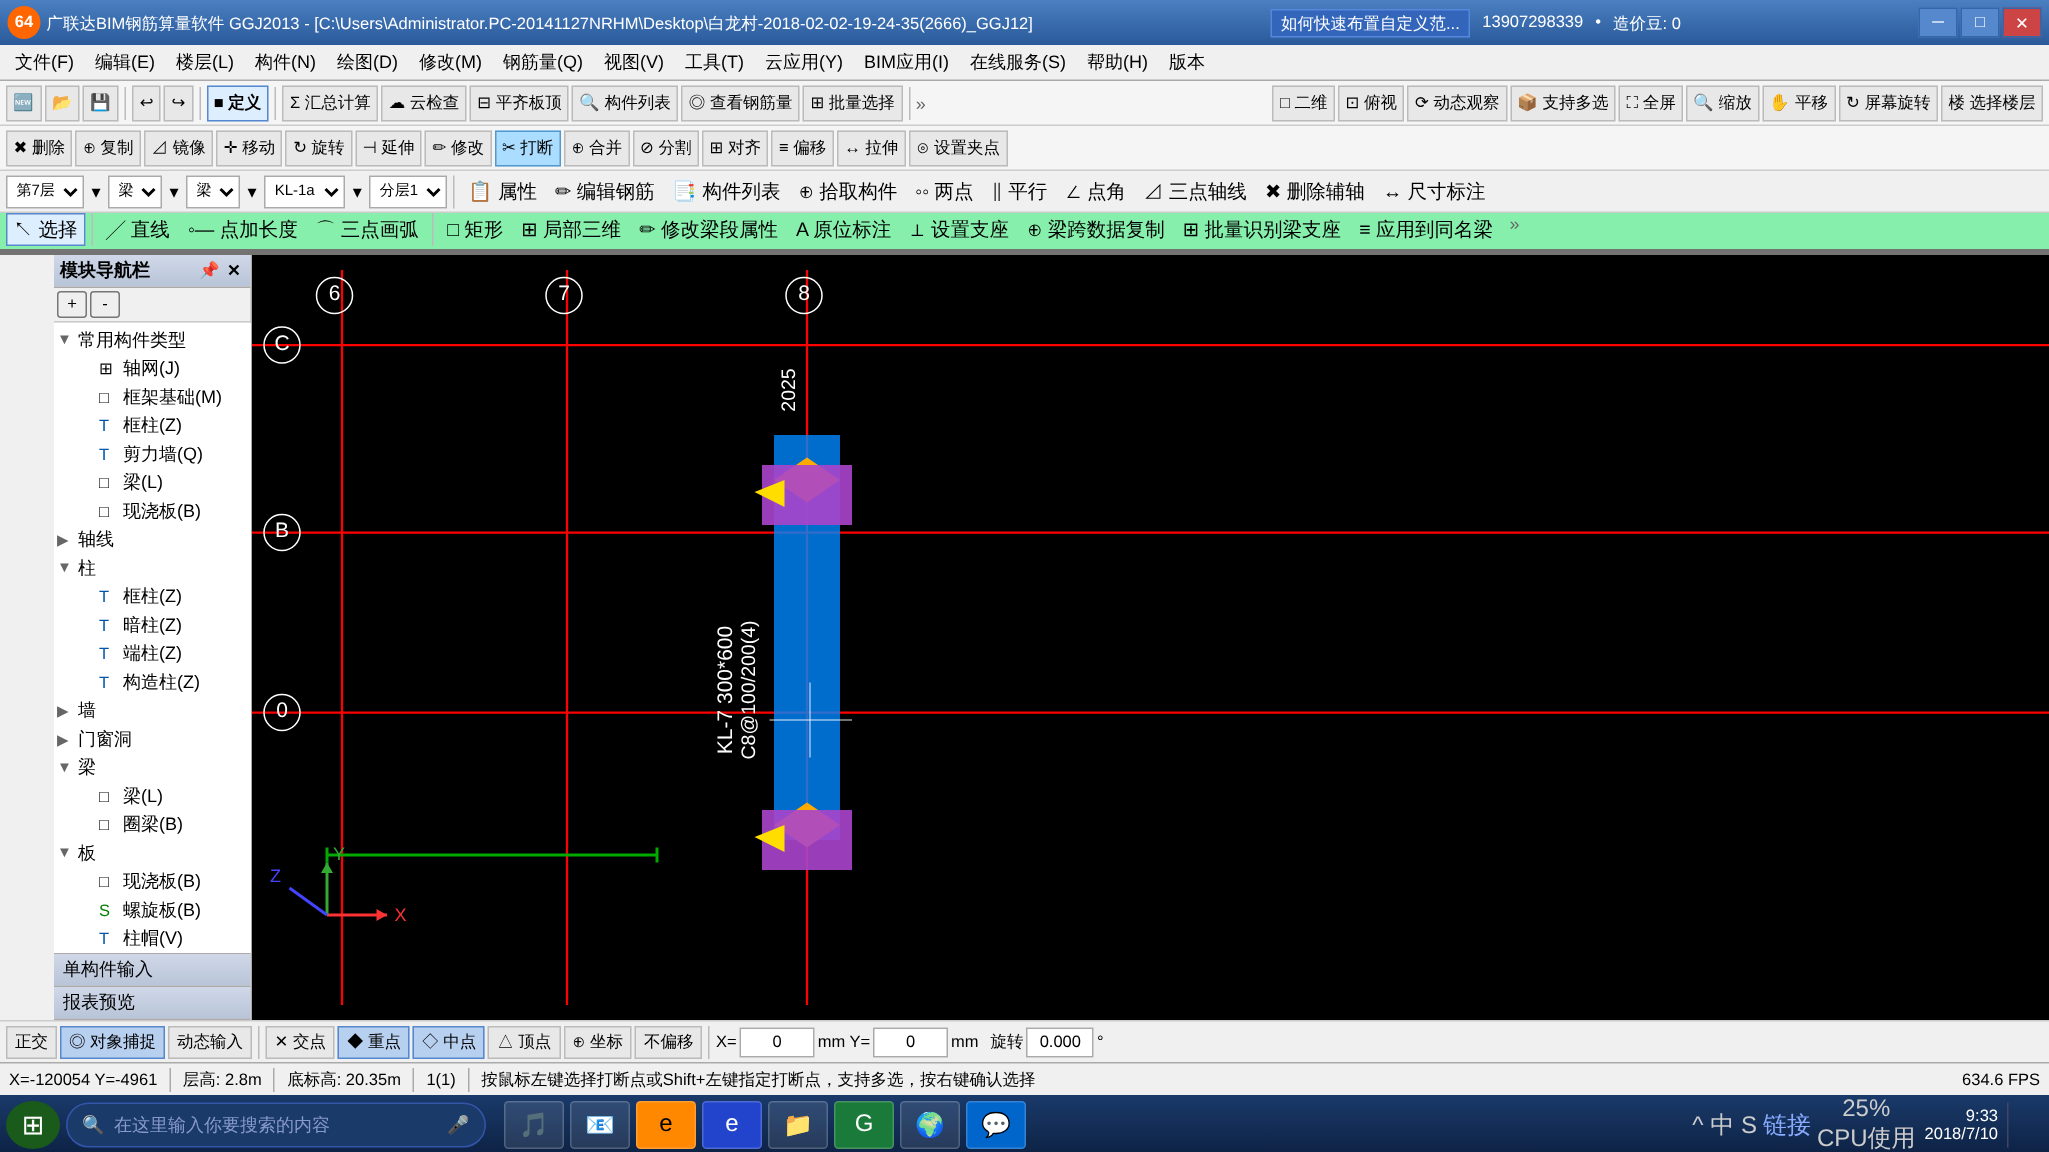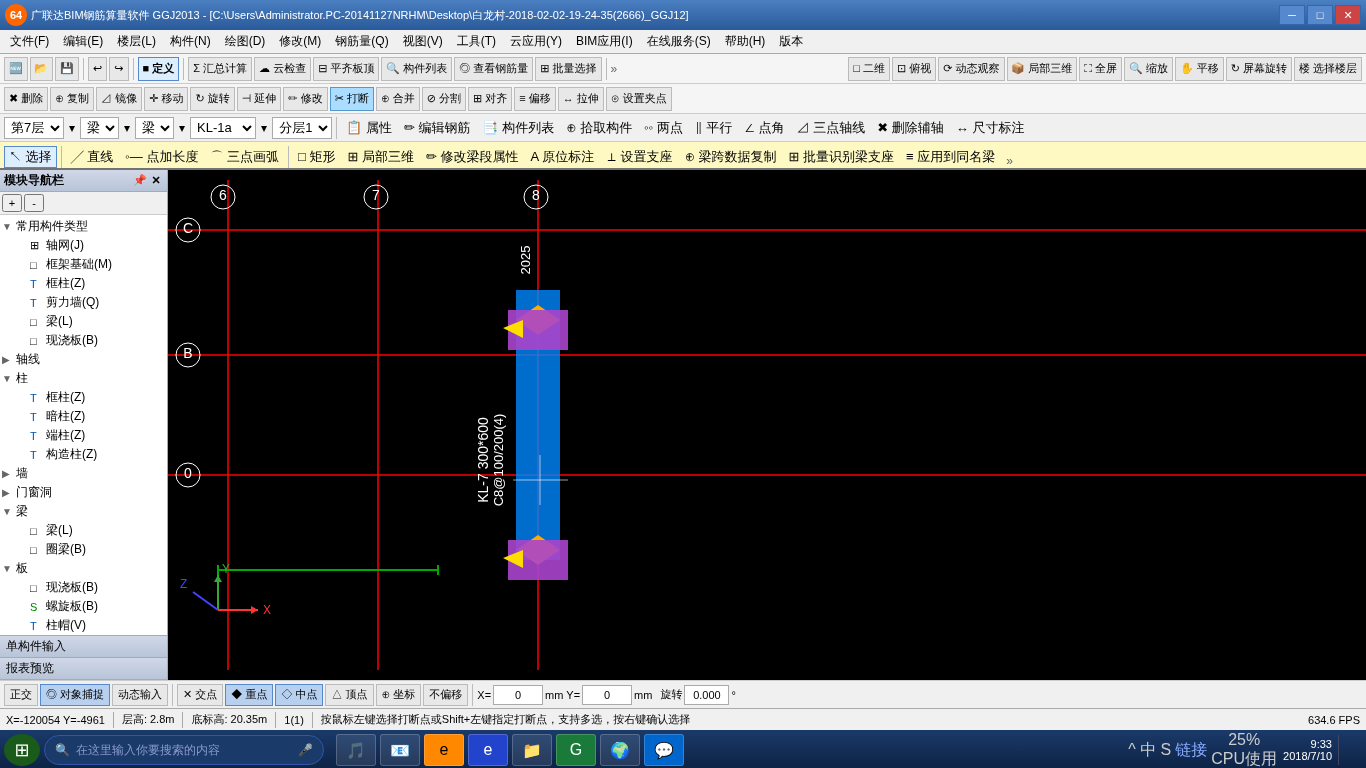--- a/index.html
+++ b/index.html
@@ -78,40 +78,41 @@
       border: 1px solid transparent;
       cursor: pointer;
       font-size: 13px;
       display: flex;
       align-items: center;
       gap: 2px;
       white-space: nowrap;
     }
     .t2-select {
       height: 22px;
-      font-size: 13px;
+      font-size: 10px;
       border: 1px solid #aaa;
       background: white;
       padding: 0 2px;
     }
     
     
     #main-layout {
       display: flex;
       height: calc(768px - 30px - 24px - 30px - 28px - 28px - 28px - 28px - 32px - 28px);
     }
 
     
     #left-panel {
       width: 168px;
       background: #f0f0f0;
       border-right: 1px solid #aaa;
       display: flex;
       flex-direction: column;
       overflow: hidden;
+      padding-left: 36px;
     }
     .panel-header {
       height: 22px;
       background: linear-gradient(to bottom, #d0d8e8, #b8c4d8);
       border-bottom: 1px solid #aaa;
       display: flex;
       align-items: center;
       padding: 0 4px;
       font-size: 12px;
       font-weight: bold;
@@ -252,24 +253,24 @@
       background: #f0f0f0;
       border-bottom: 1px solid #ccc;
       display: flex;
       align-items: center;
       padding: 0 4px;
       gap: 2px;
       overflow: hidden;
     }
     .toolbar4 {
       height: 28px;
-      background: #fef9c3;
-      border-bottom: 2px solid #737373;
-      display: flex;
-      align-items: flex-end;
+      background: #86efac;
+      border-bottom: 4px solid #737373;
+      display: flex;
+      align-items: flex-start;
       padding: 0 4px;
       gap: 2px;
       overflow: hidden;
     }
 
     
     .title-right-info {
       display: flex;
       align-items: center;
       gap: 8px;
@@ -286,20 +287,26 @@
       white-space: nowrap;
     }
   </style>
 </head>
 <body>
 
 <div id="titlebar">
   <div class="logo-area">
     <div class="badge">64</div>
     <span style="font-size:11px; white-space:nowrap; max-width:700px; overflow:hidden; text-overflow:ellipsis;">广联达BIM钢筋算量软件 GGJ2013 - [C:\Users\Administrator.PC-20141127NRHM\Desktop\白龙村-2018-02-02-19-24-35(2666)_GGJ12]</span>
+  </div>
+  <div class="title-right-info">
+    <button class="cloud-service-btn">如何快速布置自定义范...</button>
+    <span>13907298339</span>
+    <span>•</span>
+    <span>造价豆: 0</span>
   </div>
   <div class="win-controls">
     <div class="win-btn">─</div>
     <div class="win-btn">□</div>
     <div class="win-btn close">✕</div>
   </div>
 </div>
 
 <div id="menubar">
   <span class="menu-item">文件(F)</span>
@@ -333,21 +340,21 @@
   <button class="toolbar-btn">⊟ 平齐板顶</button>
   <button class="toolbar-btn">🔍 构件列表</button>
   <button class="toolbar-btn">◎ 查看钢筋量</button>
   <button class="toolbar-btn">⊞ 批量选择</button>
   <div class="toolbar-sep"></div>
   <span style="font-size:12px; color:#666;">»</span>
   <div style="flex:1;"></div>
   <button class="toolbar-btn">□ 二维</button>
   <button class="toolbar-btn">⊡ 俯视</button>
   <button class="toolbar-btn">⟳ 动态观察</button>
-  <button class="toolbar-btn">📦 局部三维</button>
+  <button class="toolbar-btn">📦 支持多选</button>
   <button class="toolbar-btn">⛶ 全屏</button>
   <button class="toolbar-btn">🔍 缩放</button>
   <button class="toolbar-btn">✋ 平移</button>
   <button class="toolbar-btn">↻ 屏幕旋转</button>
   <button class="toolbar-btn">楼 选择楼层</button>
 </div>
 
 <div class="toolbar-row">
   <button class="toolbar-btn">✖ 删除</button>
   <button class="toolbar-btn">⊕ 复制</button>
@@ -371,21 +378,21 @@
   </select>
   <span style="padding:0 3px;">▾</span>
   <select class="t2-select">
     <option>梁</option>
   </select>
   <span style="padding:0 3px;">▾</span>
   <select class="t2-select">
     <option>梁</option>
   </select>
   <span style="padding:0 3px;">▾</span>
-  <select class="t2-select" style="width:66px;">
+  <select class="t2-select" style="width:54px;">
     <option>KL-1a</option>
   </select>
   <span style="padding:0 3px;">▾</span>
   <select class="t2-select">
     <option>分层1</option>
   </select>
   <div class="toolbar-sep"></div>
   <button class="t2-btn">📋 属性</button>
   <button class="t2-btn">✏ 编辑钢筋</button>
   <button class="t2-btn">📑 构件列表</button>

